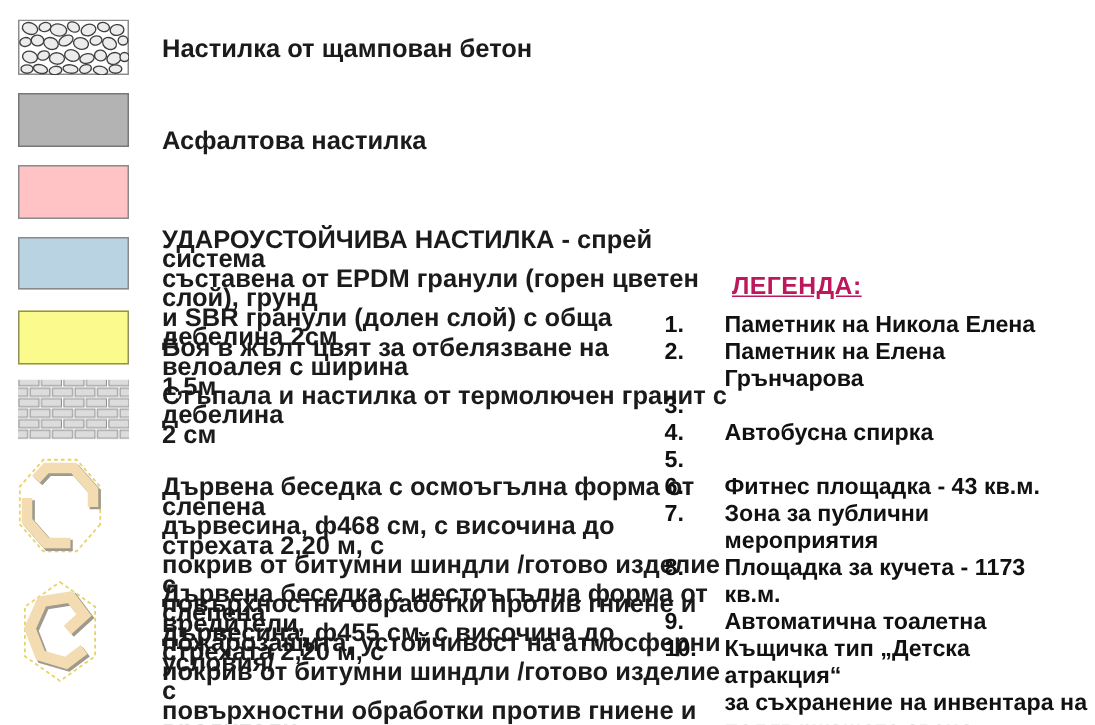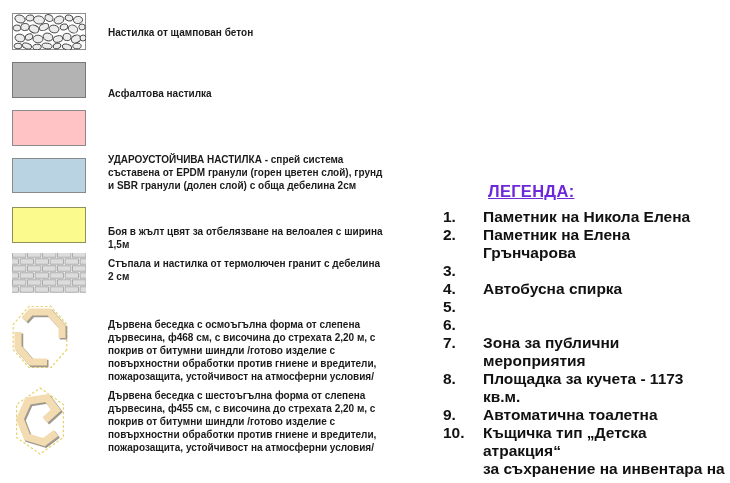--- a/index.html
+++ b/index.html
@@ -1,24 +1,24 @@
 <!DOCTYPE html>
 <html><head>
 <meta charset="utf-8">
 <style>
   html,body{margin:0;padding:0;background:#fff;}
   #page{position:relative;width:730px;height:483px;background:#ffffff;overflow:hidden;
         font-family:"Liberation Sans",sans-serif;color:#161616;}
   .swatch{position:absolute;box-sizing:border-box;}
   .rect-swatch{border:1px solid #8a8a8a;}
-  .ltext{position:absolute;left:108px;width:378px;font-size:10px;font-weight:700;
+  .ltext{position:absolute;left:108px;width:378px;font-size:17px;font-weight:700;
          line-height:13px;white-space:pre-line;color:#1b1b1b;}
   #right-legend{position:absolute;left:443px;top:181px;width:282px;}
   #legend-title{margin-left:45px;font-size:16.5px;font-weight:700;text-decoration:underline;
-                line-height:20px;margin-bottom:7px;letter-spacing:.3px;color:#6d28d9;}
+                line-height:20px;margin-bottom:7px;letter-spacing:.3px;color:#be185d;}
   .legend-item{display:flex;font-size:15.5px;font-weight:700;line-height:18px;color:#111;}
   .legend-num{width:40px;flex:0 0 40px;}
   .legend-text{flex:1;white-space:pre-line;}
 </style>
 </head>
 <body>
 
 <div id="page">
 
   <svg class="swatch" style="left:12px;top:13px" width="74" height="37" viewBox="0 0 74 37">
@@ -135,20 +135,21 @@
       <div class="legend-num">4.</div>
       <div class="legend-text">Автобусна спирка</div>
     </div>
 
     <div class="legend-item">
       <div class="legend-num">5.</div>
     </div>
 
     <div class="legend-item">
       <div class="legend-num">6.</div>
+      <div class="legend-text">Фитнес площадка - 43 кв.м.</div>
     </div>
 
     <div class="legend-item">
       <div class="legend-num">7.</div>
       <div class="legend-text">Зона за публични мероприятия</div>
     </div>
 
     <div class="legend-item">
       <div class="legend-num">8.</div>
       <div class="legend-text">Площадка за кучета - 1173 кв.м.</div>

